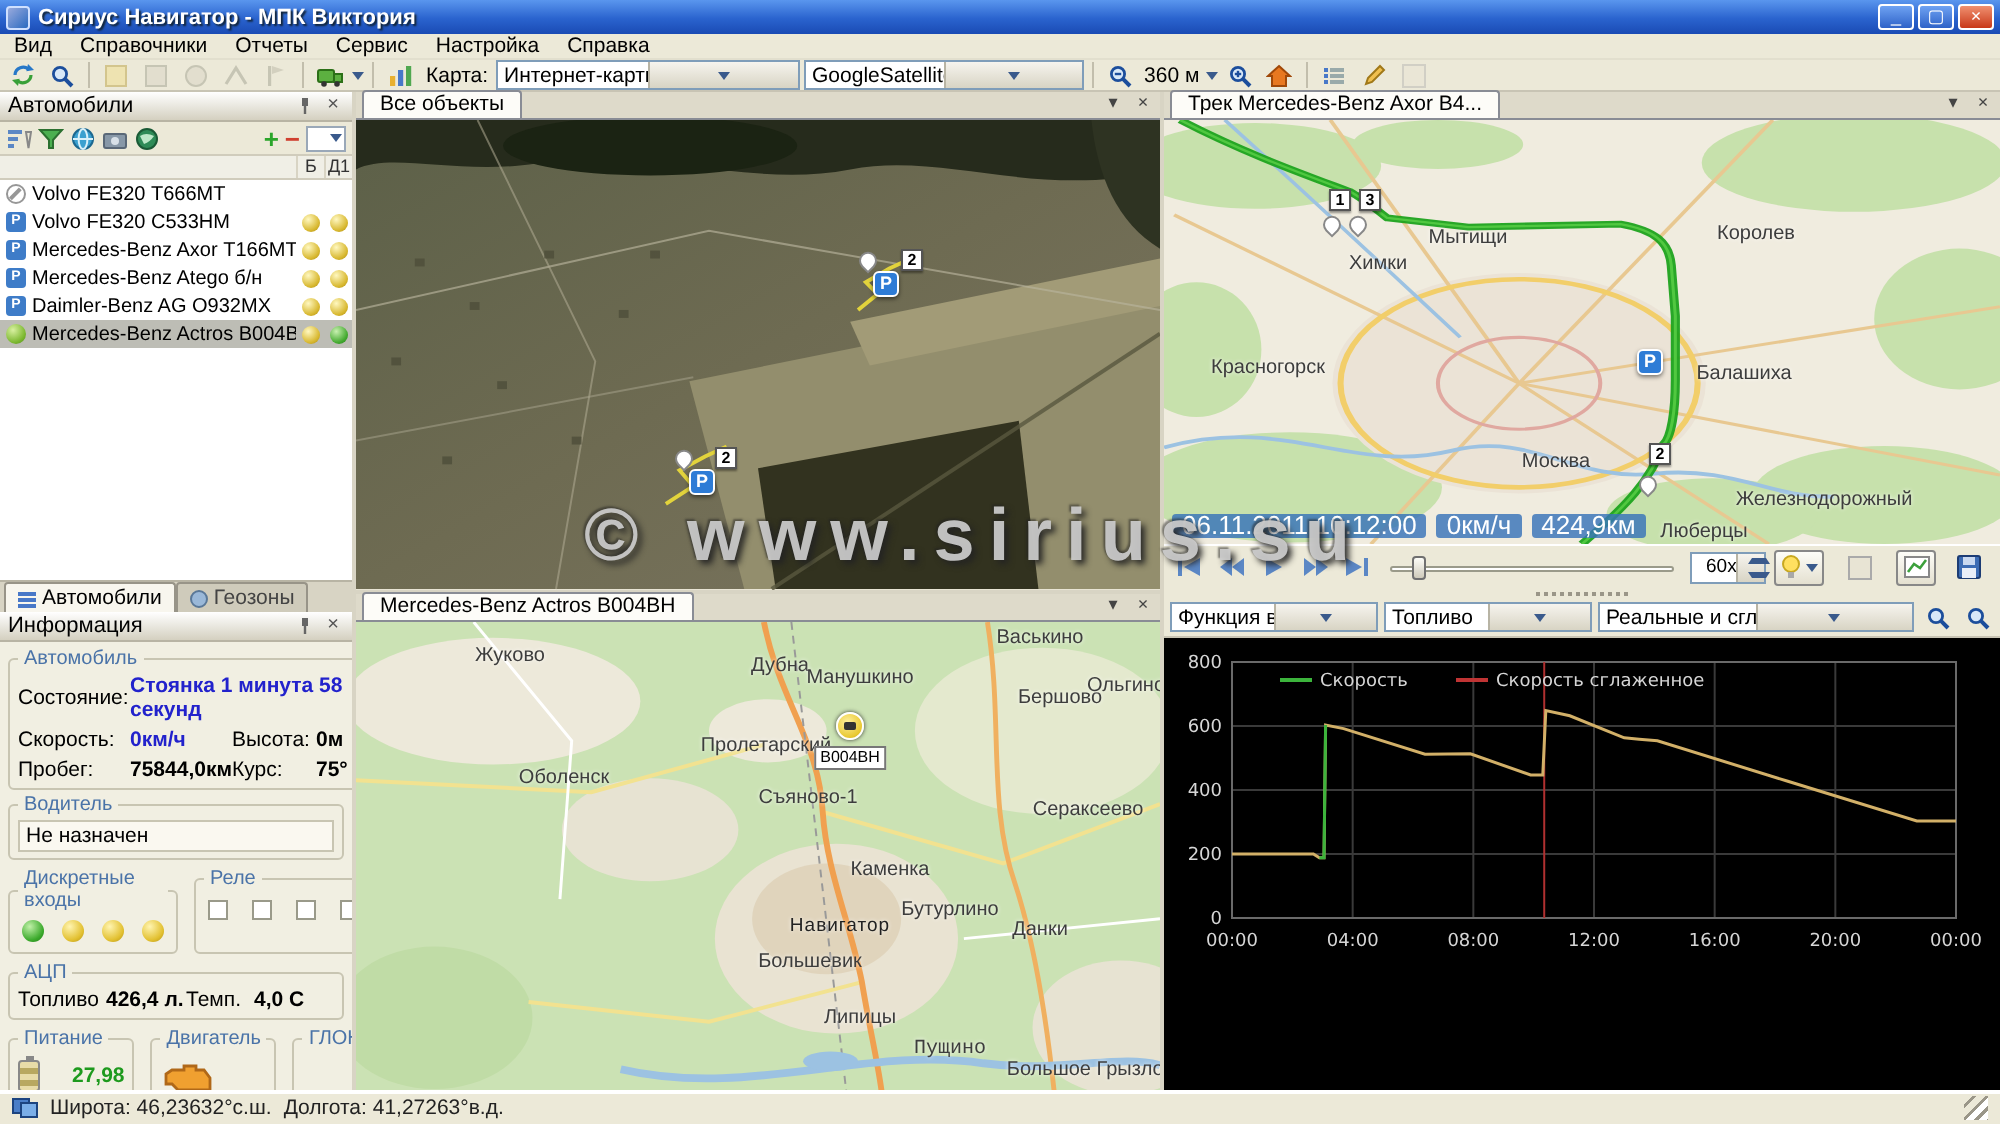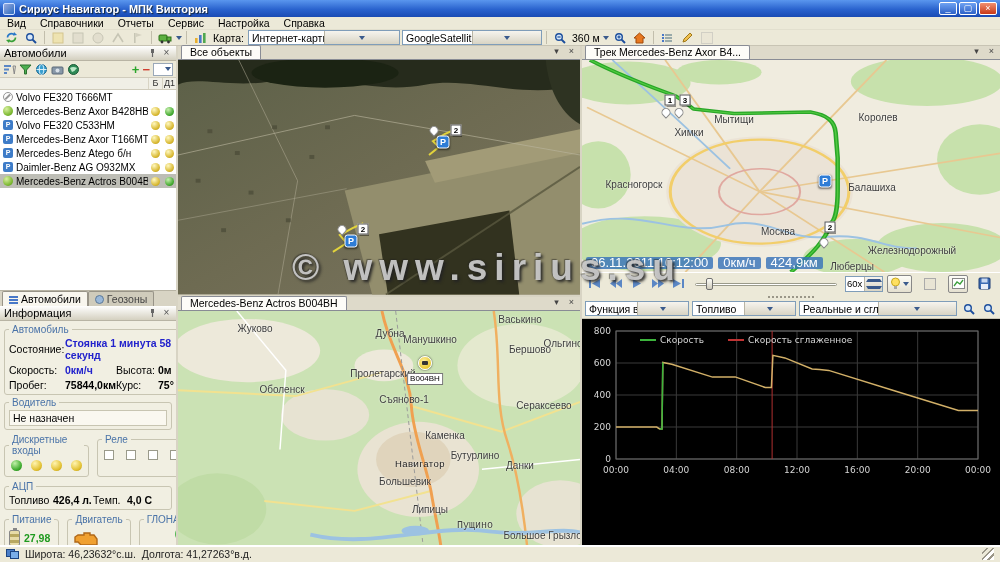--- a/index.html
+++ b/index.html
@@ -78,21 +78,21 @@
 .duo fieldset{flex:1}
 .circles{display:flex;gap:9px;padding:2px 2px}
 .cir{width:11px;height:11px;border-radius:50%}
 .cir.g{background:radial-gradient(circle at 35% 30%,#C0F0A8,#3CAA2C 65%,#1C7614)}
 .cir.y{background:radial-gradient(circle at 35% 30%,#FFF4B0,#E2C030 65%,#AE8E10)}
 .checks{display:flex;gap:12px;padding:3px 2px}
 .chk{width:10px;height:10px;background:#fff;border:1px solid #9A9A8A}
 .grid-adc{display:grid;grid-template-columns:44px 1fr 34px 1fr;font-size:10.5px;align-items:center}
 .trio{display:flex}
 .trio fieldset{flex:1;min-height:44px}
-.batt-row{display:flex;align-items:center;gap:4px;padding-top:3px}
+.batt-row{display:flex;align-items:center;gap:16px;padding-top:3px}
 .battery{width:11px;height:16px;border:1px solid #888;border-radius:2px;background:repeating-linear-gradient(180deg,#E8DCA8 0 3px,#B8A860 3px 6px);position:relative}
 .battery::before{content:"";position:absolute;top:-3px;left:3px;width:4px;height:2px;background:#888}
 .green-v{color:#1E9A1E;font-weight:bold;font-size:10.5px}
 .gps-col{display:flex;flex-direction:column;align-items:center;gap:1px}
 .globe{width:14px;height:14px;border-radius:50%;background:radial-gradient(circle at 35% 30%,#7CD87C,#2E9E2E 70%,#187018);position:relative}
 .globe::after{content:"";position:absolute;inset:3px;border:1px solid rgba(255,255,255,.8);border-radius:50%;border-left-color:transparent;border-right-color:transparent}
 
 .map{position:relative;flex:1;overflow:hidden;background:#E8E4D4}
 .map svg.base{position:absolute;inset:0;width:100%;height:100%}
 .maplabel{position:absolute;transform:translate(-50%,-50%);font-size:10px;color:#3d3d3d;white-space:nowrap;text-shadow:0 0 2px rgba(255,255,255,.9);z-index:3}
@@ -106,21 +106,21 @@
 .marker.plate{background:#fff;border:1px solid #777;font:8px/10px "Liberation Sans",sans-serif;padding:0 2px;white-space:nowrap}
 .badges{position:absolute;left:4px;bottom:3px;display:flex;gap:5px;z-index:6}
 .badge{background:rgba(55,115,185,.82);color:#fff;font-size:13px;line-height:12px;padding:0 5px;border-radius:2px;white-space:nowrap}
 
 .playbar{height:22px;flex:0 0 22px;display:flex;align-items:center;gap:4px;padding:0 4px;background:#ECE9D8;border-top:1px solid #fff}
 .pb-btn{width:17px;height:16px;display:flex;align-items:center;justify-content:center}
 .slider{position:relative;width:142px;height:14px;margin:0 4px}
 .slider .track{position:absolute;left:0;right:0;top:6px;height:3px;border:1px solid #9A9A8A;background:#fff;border-radius:2px}
 .slider .thumb{position:absolute;left:8%;top:1px;width:7px;height:12px;background:linear-gradient(#FDFDF8,#CFCBBB);border:1px solid #707070;border-radius:2px}
 .spinner{width:38px;height:16px;background:#fff;border:1px solid #7F9DB9;display:flex;align-items:center;font-size:9.5px}
-.spinner span{flex:1;padding-left:1px}
+.spinner span{flex:1;padding-left:7px}
 .spin-btns{width:11px;height:100%;display:flex;flex-direction:column;border-left:1px solid #B8B4A4;background:linear-gradient(#F6F4EE,#D8D4C4)}
 .spin-btns i{flex:1;display:flex;align-items:center;justify-content:center}
 .tri-u{width:0;height:0;border:2.5px solid transparent;border-bottom:3.5px solid #3a5a8c;margin-bottom:2px}
 .tri-dn{width:0;height:0;border:2.5px solid transparent;border-top:3.5px solid #3a5a8c;margin-top:2px}
 .bulb-btn{display:flex;align-items:center;border:1px solid #888;background:linear-gradient(#FDFDF8,#E4E0D0);height:18px;padding:0 2px;border-radius:2px}
 .flat-box{width:12px;height:12px;border:1px solid #AAA;background:#E8E4D4}
 .boxed-btn{width:20px;height:18px;border:1px solid #888;background:linear-gradient(#FDFDF8,#E4E0D0);display:flex;align-items:center;justify-content:center;border-radius:2px}
 .hsplit{height:5px;flex:0 0 5px;background:#ECE9D8;display:flex;align-items:center;justify-content:center}
 .hsplit .dots{width:46px;border-top:2px dotted #9A9688}
 
@@ -335,30 +335,20 @@
       </div>
       <div class="v-list">
           <div class="vrow">
             <span class="vicon offline"></span>
             <span class="vname">Volvo FE320 Т666МТ</span>
             <span class="dotcell">
               <span class="dot none"></span>
             </span>
             <span class="dotcell">
               <span class="dot none"></span>
-            </span>
-          </div>
-          <div class="vrow">
-            <span class="vicon moving"></span>
-            <span class="vname">Mercedes-Benz Axor В428НВ</span>
-            <span class="dotcell">
-              <span class="dot yellow"></span>
-            </span>
-            <span class="dotcell">
-              <span class="dot green"></span>
             </span>
           </div>
           <div class="vrow">
             <span class="vicon parked">P</span>
             <span class="vname">Volvo FE320 С533НМ</span>
             <span class="dotcell">
               <span class="dot yellow"></span>
             </span>
             <span class="dotcell">
               <span class="dot yellow"></span>

